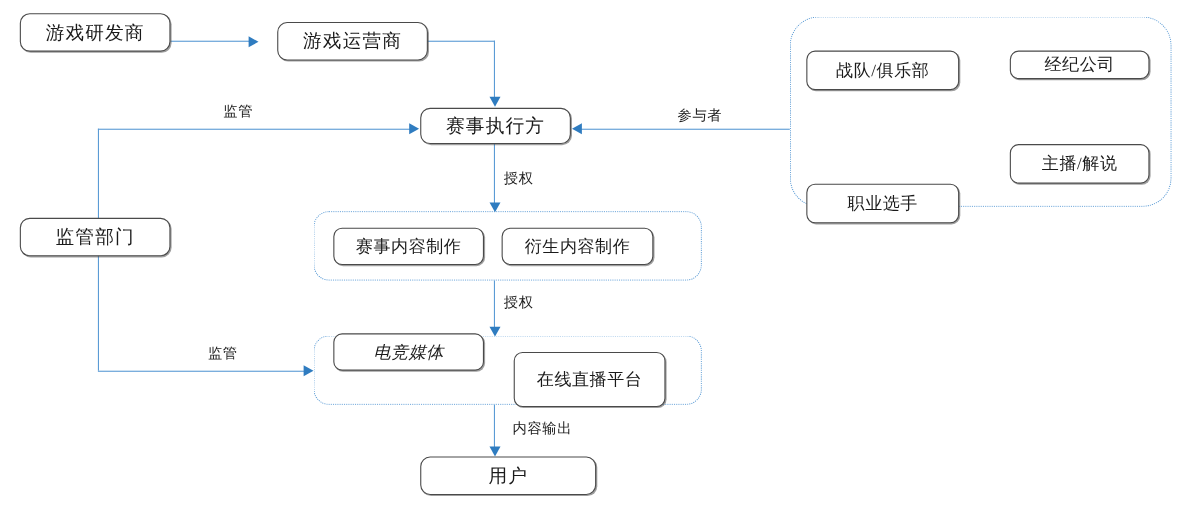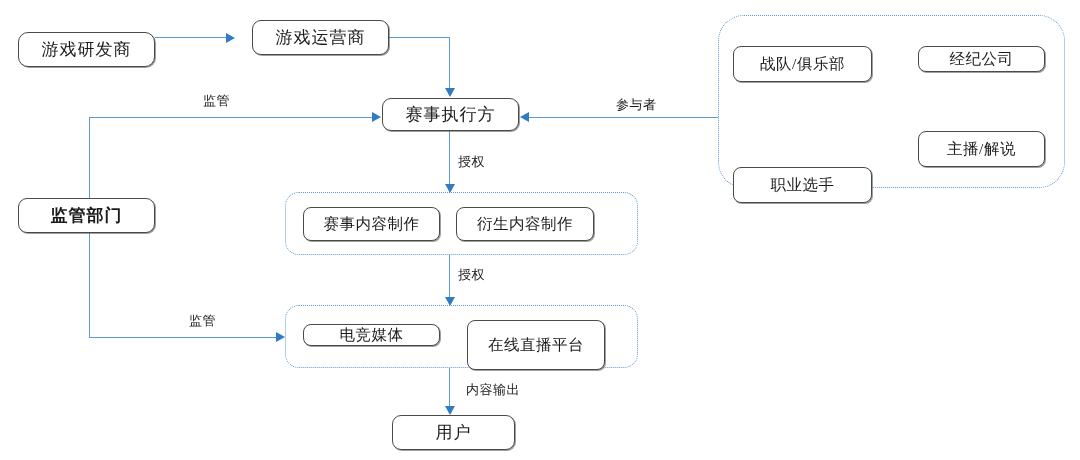--- a/index.html
+++ b/index.html
@@ -129,34 +129,34 @@
   <div class="edge-label" style="left:458px; top:153px;">授权</div>
 
   <div class="vline" style="left:449px; top:255px; height:43px;"></div>
   <div class="arrow down" style="left:445px; top:297px;"></div>
   <div class="edge-label" style="left:458px; top:266px;">授权</div>
 
   <div class="vline" style="left:449px; top:368px; height:40px;"></div>
   <div class="arrow down" style="left:445px; top:406px;"></div>
   <div class="edge-label" style="left:466px; top:381px;">内容输出</div>
 
-  <div class="node" style="left:18px; top:32px; width:137px; height:35px;border-radius:10px;">游戏研发商</div>
+  <div class="node" style="left:18px; top:12px; width:137px; height:35px;">游戏研发商</div>
 
   <div class="node" style="left:236px; top:20px; width:137px; height:35px;margin-left:16px;">游戏运营商</div>
 
   <div class="node" style="left:382px; top:98px; width:137px; height:33px;">赛事执行方</div>
 
-  <div class="node" style="left:18px; top:198px; width:137px; height:35px;font-weight:bold;">监管部门</div>
+  <div class="node" style="left:18px; top:198px; width:137px; height:35px;">监管部门</div>
 
-  <div class="node" style="left:382px; top:415px; width:123px; height:35px;margin-left:10px;">用户</div>
+  <div class="node" style="left:382px; top:415px; width:160px; height:35px;">用户</div>
 
   <div class="node small" style="left:733px; top:46px; width:139px; height:36px;">战队/俱乐部</div>
   <div class="node small" style="left:918px; top:46px; width:127px; height:26px;">经纪公司</div>
   <div class="node small" style="left:733px; top:131px; width:139px; height:36px;margin-top:36px;">职业选手</div>
   <div class="node small" style="left:918px; top:131px; width:127px; height:36px;">主播/解说</div>
 
   <div class="node small" style="left:303px; top:207px; width:137px; height:34px;">赛事内容制作</div>
   <div class="node small" style="left:456px; top:207px; width:138px; height:34px;">衍生内容制作</div>
 
-  <div class="node small" style="left:303px; top:324px; width:137px; height:22px;">电竞媒体</div>
+  <div class="node small" style="left:303px; top:303px; width:137px; height:34px;font-style:italic;">电竞媒体</div>
   <div class="node small" style="left:467px; top:320px; width:138px; height:50px;">在线直播平台</div>
 
 </div>
 
 </body></html>

